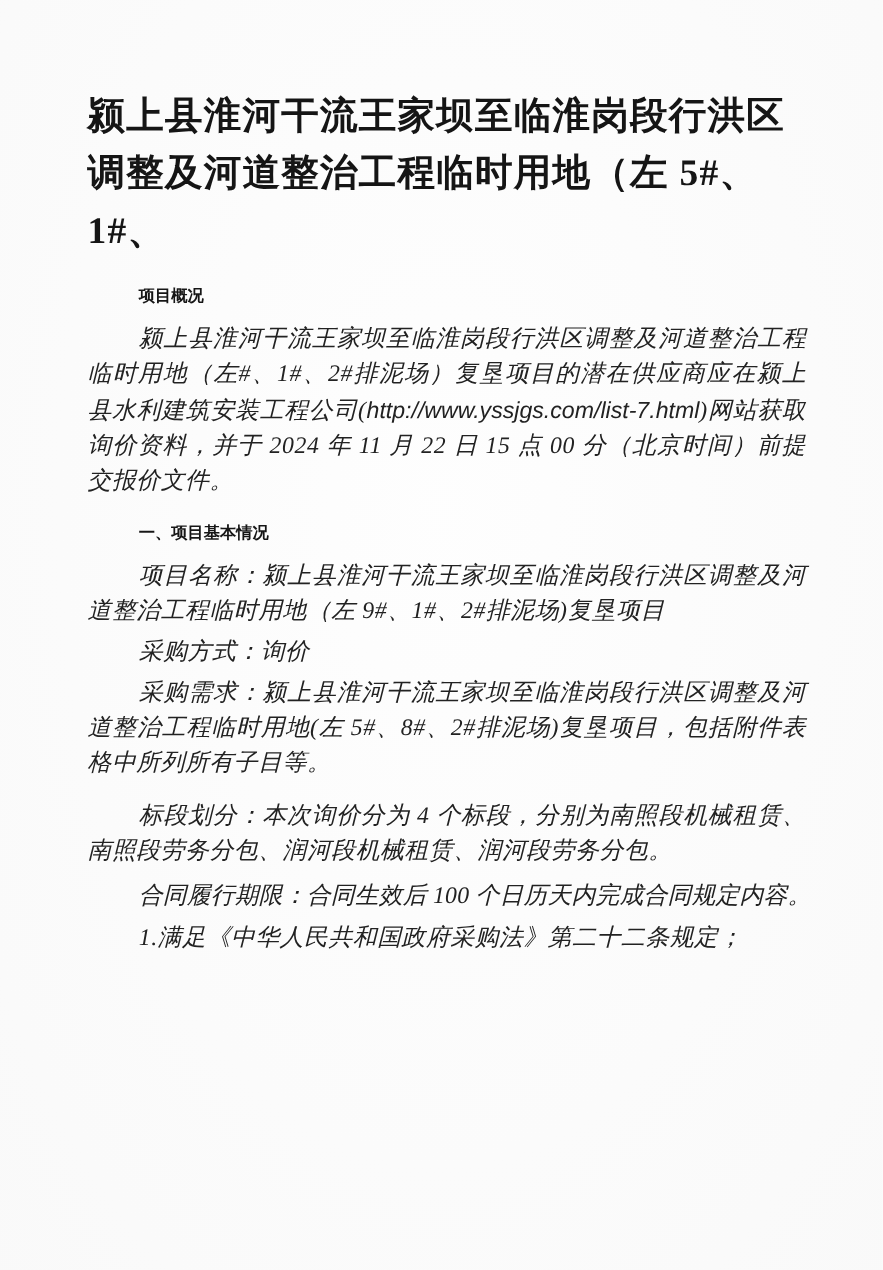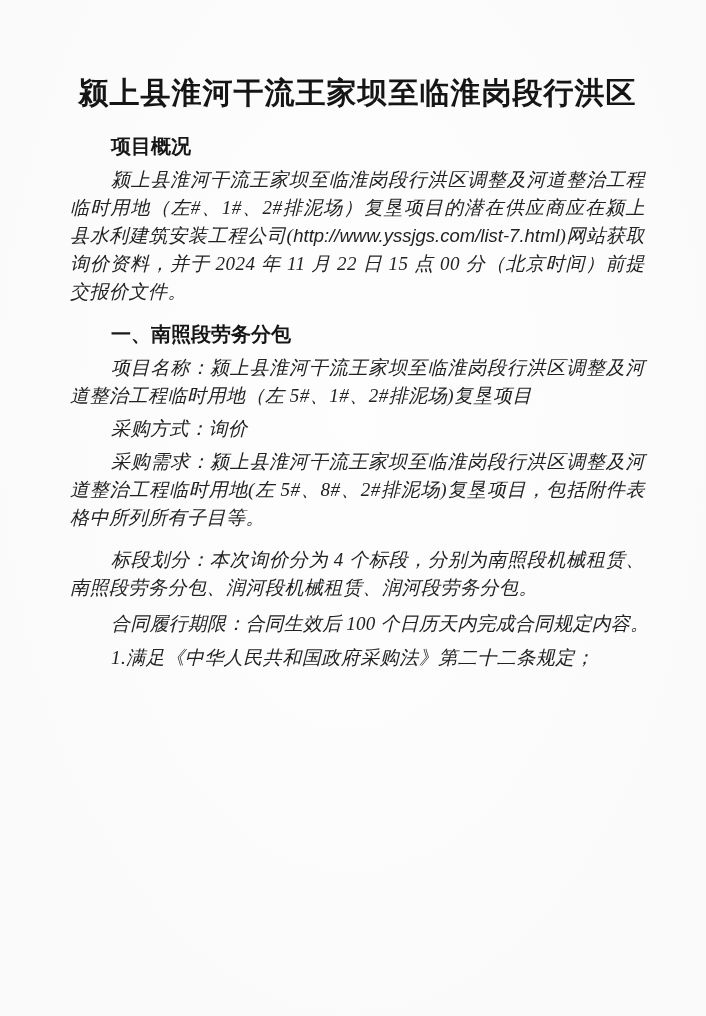--- a/index.html
+++ b/index.html
@@ -22,29 +22,28 @@
     padding: 70px 61px 30px 70px;
     background:
       radial-gradient(ellipse at 50% 40%, rgba(255,255,255,0.6) 0%, rgba(244,244,244,0.35) 100%),
       #fcfcfc;
   }
 
   .doc-title {
     font-size: 30px;
     font-weight: 700;
     line-height: 46px;
-    text-align: center;
     letter-spacing: 1px;
     color: #151515;
   }
   .title-line { display: block; }
 
   .heading {
-    font-family: Liberation Sans, sans-serif;
-    font-size: 20px;
+    font-family: Liberation Mono, monospace;
+    font-size: 13px;
     font-weight: 700;
     line-height: 40px;
     text-indent: 41px;
     color: #161616;
   }
 
   .para {
     font-size: 19px;
     letter-spacing: 0.5px;
     line-height: 28px;
@@ -68,29 +67,30 @@
   .p-term      { margin-top: 8px; white-space: nowrap; letter-spacing: 0.2px; text-align: right; }
   .p-req       { margin-top: 6px; }
 </style>
 </head>
 <body>
 
 <div class="page">
 
   <h1 class="doc-title">
     <span class="title-line">颍上县淮河干流王家坝至临淮岗段行洪区</span>
+    <span class="title-line">调整及河道整治工程临时用地（左 5#、1#、</span>
   </h1>
 
   <p class="heading h-overview">项目概况</p>
 
   <p class="para p-overview"><span>颍上县淮河干流王家坝至临淮岗段行洪区调整及河道整治工程临时用地（左#、1#、2#排泥场）复垦项目的潜在供应商应在颍上县水利建筑安装工程公司(</span><span class="latin">http://www.yssjgs.com/list-7.html</span><span>)网站获取询价资料，并于 2024 年 11 月 22 日 15 点 00 分（北京时间）前提交报价文件。</span></p>
 
-  <p class="heading h-section1">一、南照段劳务分包</p>
+  <p class="heading h-section1">一、项目基本情况</p>
 
-  <p class="para p-name">项目名称：颍上县淮河干流王家坝至临淮岗段行洪区调整及河道整治工程临时用地（左 5#、1#、2#排泥场)复垦项目</p>
+  <p class="para p-name">项目名称：颍上县淮河干流王家坝至临淮岗段行洪区调整及河道整治工程临时用地（左 9#、1#、2#排泥场)复垦项目</p>
 
   <p class="para p-method">采购方式：询价</p>
 
   <p class="para p-demand">采购需求：颍上县淮河干流王家坝至临淮岗段行洪区调整及河道整治工程临时用地(左 5#、8#、2#排泥场)复垦项目，包括附件表格中所列所有子目等。</p>
 
   <p class="para p-lots">标段划分：本次询价分为 4 个标段，分别为南照段机械租赁、南照段劳务分包、润河段机械租赁、润河段劳务分包。</p>
 
   <p class="para p-term">合同履行期限：合同生效后 100 个日历天内完成合同规定内容。</p>
 
 

